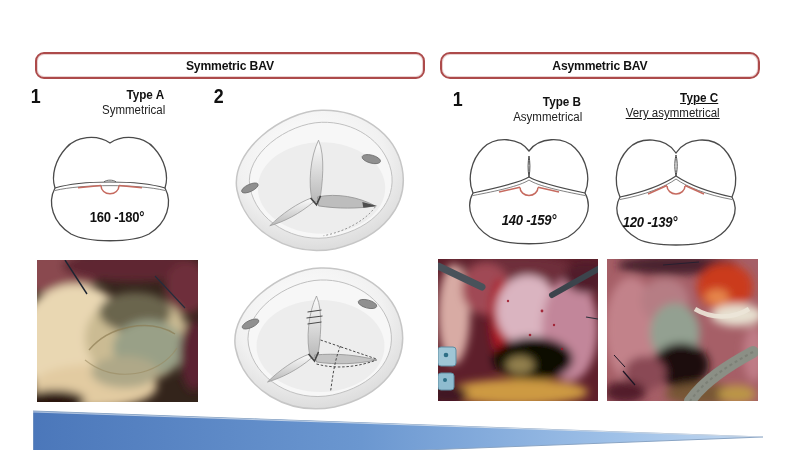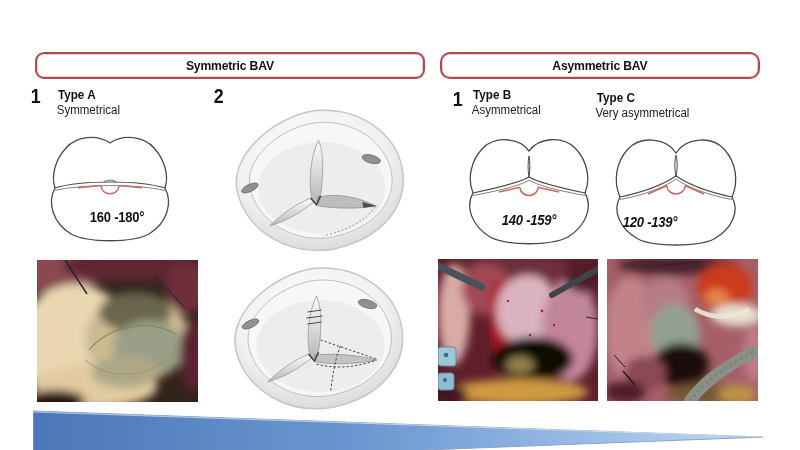--- a/index.html
+++ b/index.html
@@ -21,21 +21,21 @@
     display:flex;align-items:center;justify-content:center;
   }
   .hdr-text{
     font-weight:bold;font-size:13.5px;letter-spacing:-.2px;
     display:inline-block;transform:scaleX(.9);white-space:nowrap;
   }
   .panel-num{
     font-weight:bold;font-size:21px;letter-spacing:-1px;
     display:inline-block;transform:scaleX(.85);
   }
-  .type-block{text-align:left;line-height:14px;}
+  .type-block{text-align:right;line-height:14px;}
   .type-title{font-weight:bold;font-size:13px;display:block;transform:scaleX(.9);}
   .type-sub{font-size:12.5px;display:block;transform:scaleX(.92);margin-top:1px;color:#222;}
   .deg{
     text-align:center;font-weight:bold;font-size:14.5px;letter-spacing:-.3px;
     display:block;transform:scaleX(.9);white-space:nowrap;
   }
   .caption{
     text-align:center;font-weight:bold;font-size:14px;letter-spacing:-.2px;
     display:block;transform:scaleX(.9);
   }
@@ -77,25 +77,25 @@
   </div>
 
   <div class="abs" style="left:30px;top:40px;"><span class="panel-num">1</span></div>
   <div class="abs" style="left:213px;top:40px;"><span class="panel-num">2</span></div>
   <div class="abs" style="left:452px;top:43px;"><span class="panel-num">1</span></div>
 
   <div class="abs type-block" style="left:52px;top:44px;width:118px;">
     <span class="type-title">Type A</span>
     <span class="type-sub">Symmetrical</span>
   </div>
-  <div class="abs type-block" style="left:467px;top:44px;width:120px;">
+  <div class="abs type-block" style="left:467px;top:51px;width:120px;">
     <span class="type-title">Type B</span>
     <span class="type-sub">Asymmetrical</span>
   </div>
-  <div class="abs type-block" style="left:590px;top:47px;width:135px;">
+  <div class="abs type-block" style="left:590px;top:47px;width:135px;text-decoration:underline;">
     <span class="type-title">Type C</span>
     <span class="type-sub">Very asymmetrical</span>
   </div>
 
   <svg class="abs" style="left:40px;top:87px;" width="140" height="118" viewBox="0 0 140 118">
     <path d="M70,12 C57,3 36,5 26,17 C15,29 11,45 15,57 C7,72 13,92 31,103 C48,112 92,112 109,103 C127,92 133,72 125,57 C129,45 125,29 114,17 C104,5 83,3 70,12 Z" fill="#fff" stroke="#4a4a4a" stroke-width="1.3"></path>
     <path d="M15,57 C42,49 98,49 125,57" fill="none" stroke="#4a4a4a" stroke-width="1.2"></path>
     <path d="M15,59.5 C42,53 98,53 125,59.5" fill="none" stroke="#4a4a4a" stroke-width="0.7"></path>
     <path d="M64,50.8 C67,48.6 73,48.6 76,50.8" fill="none" stroke="#4a4a4a" stroke-width="0.8"></path>
     <g fill="none" style="stroke:var(--angle-marker)" stroke-width="1.5">

